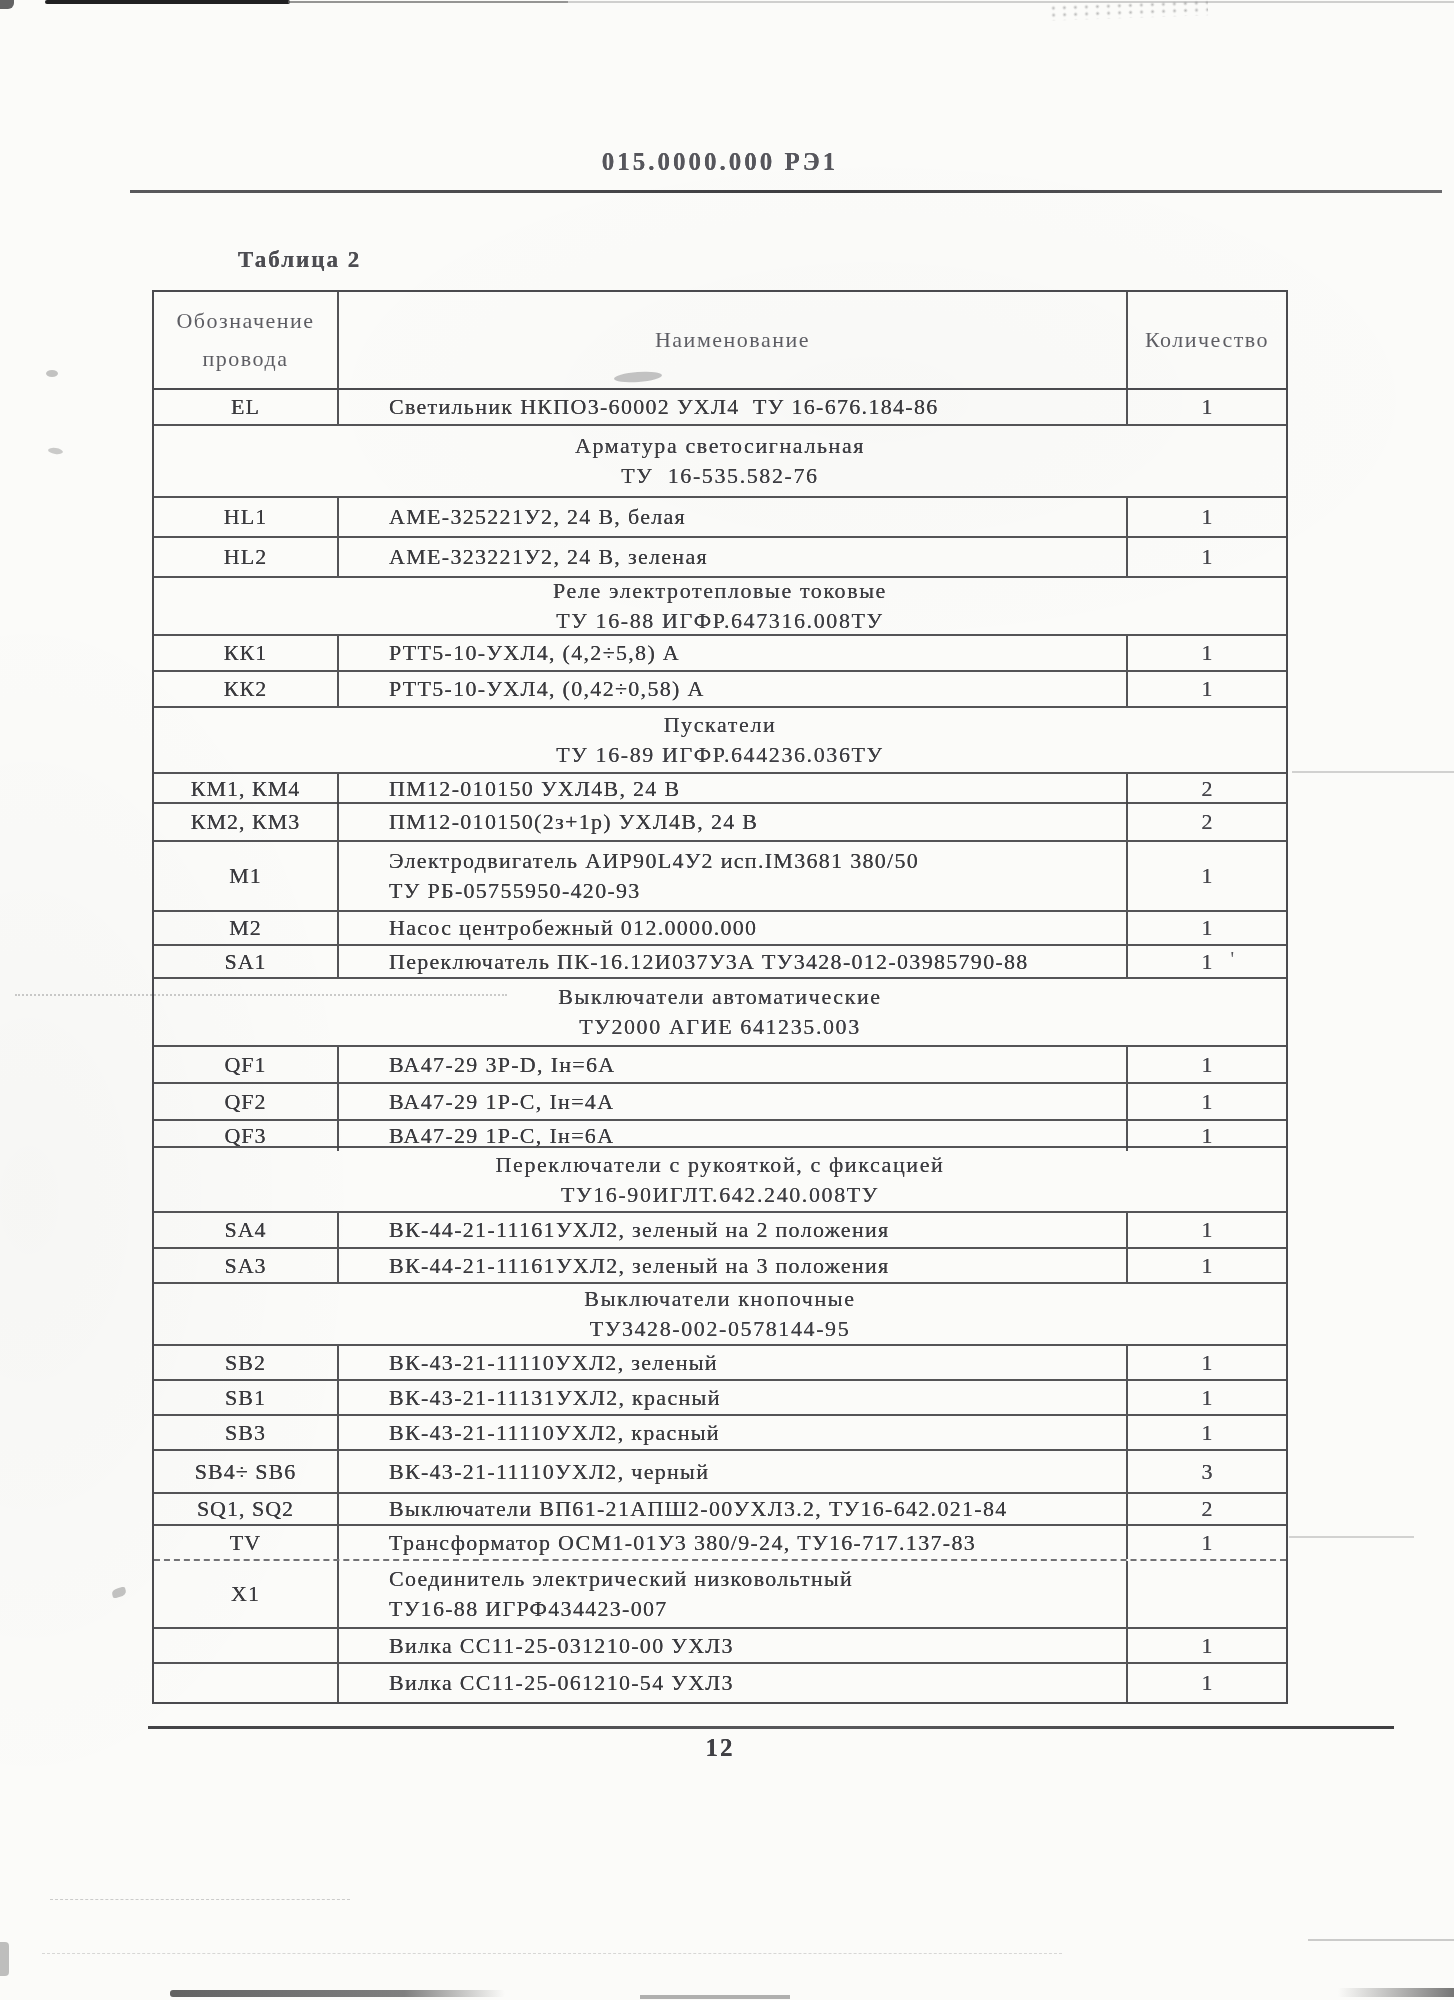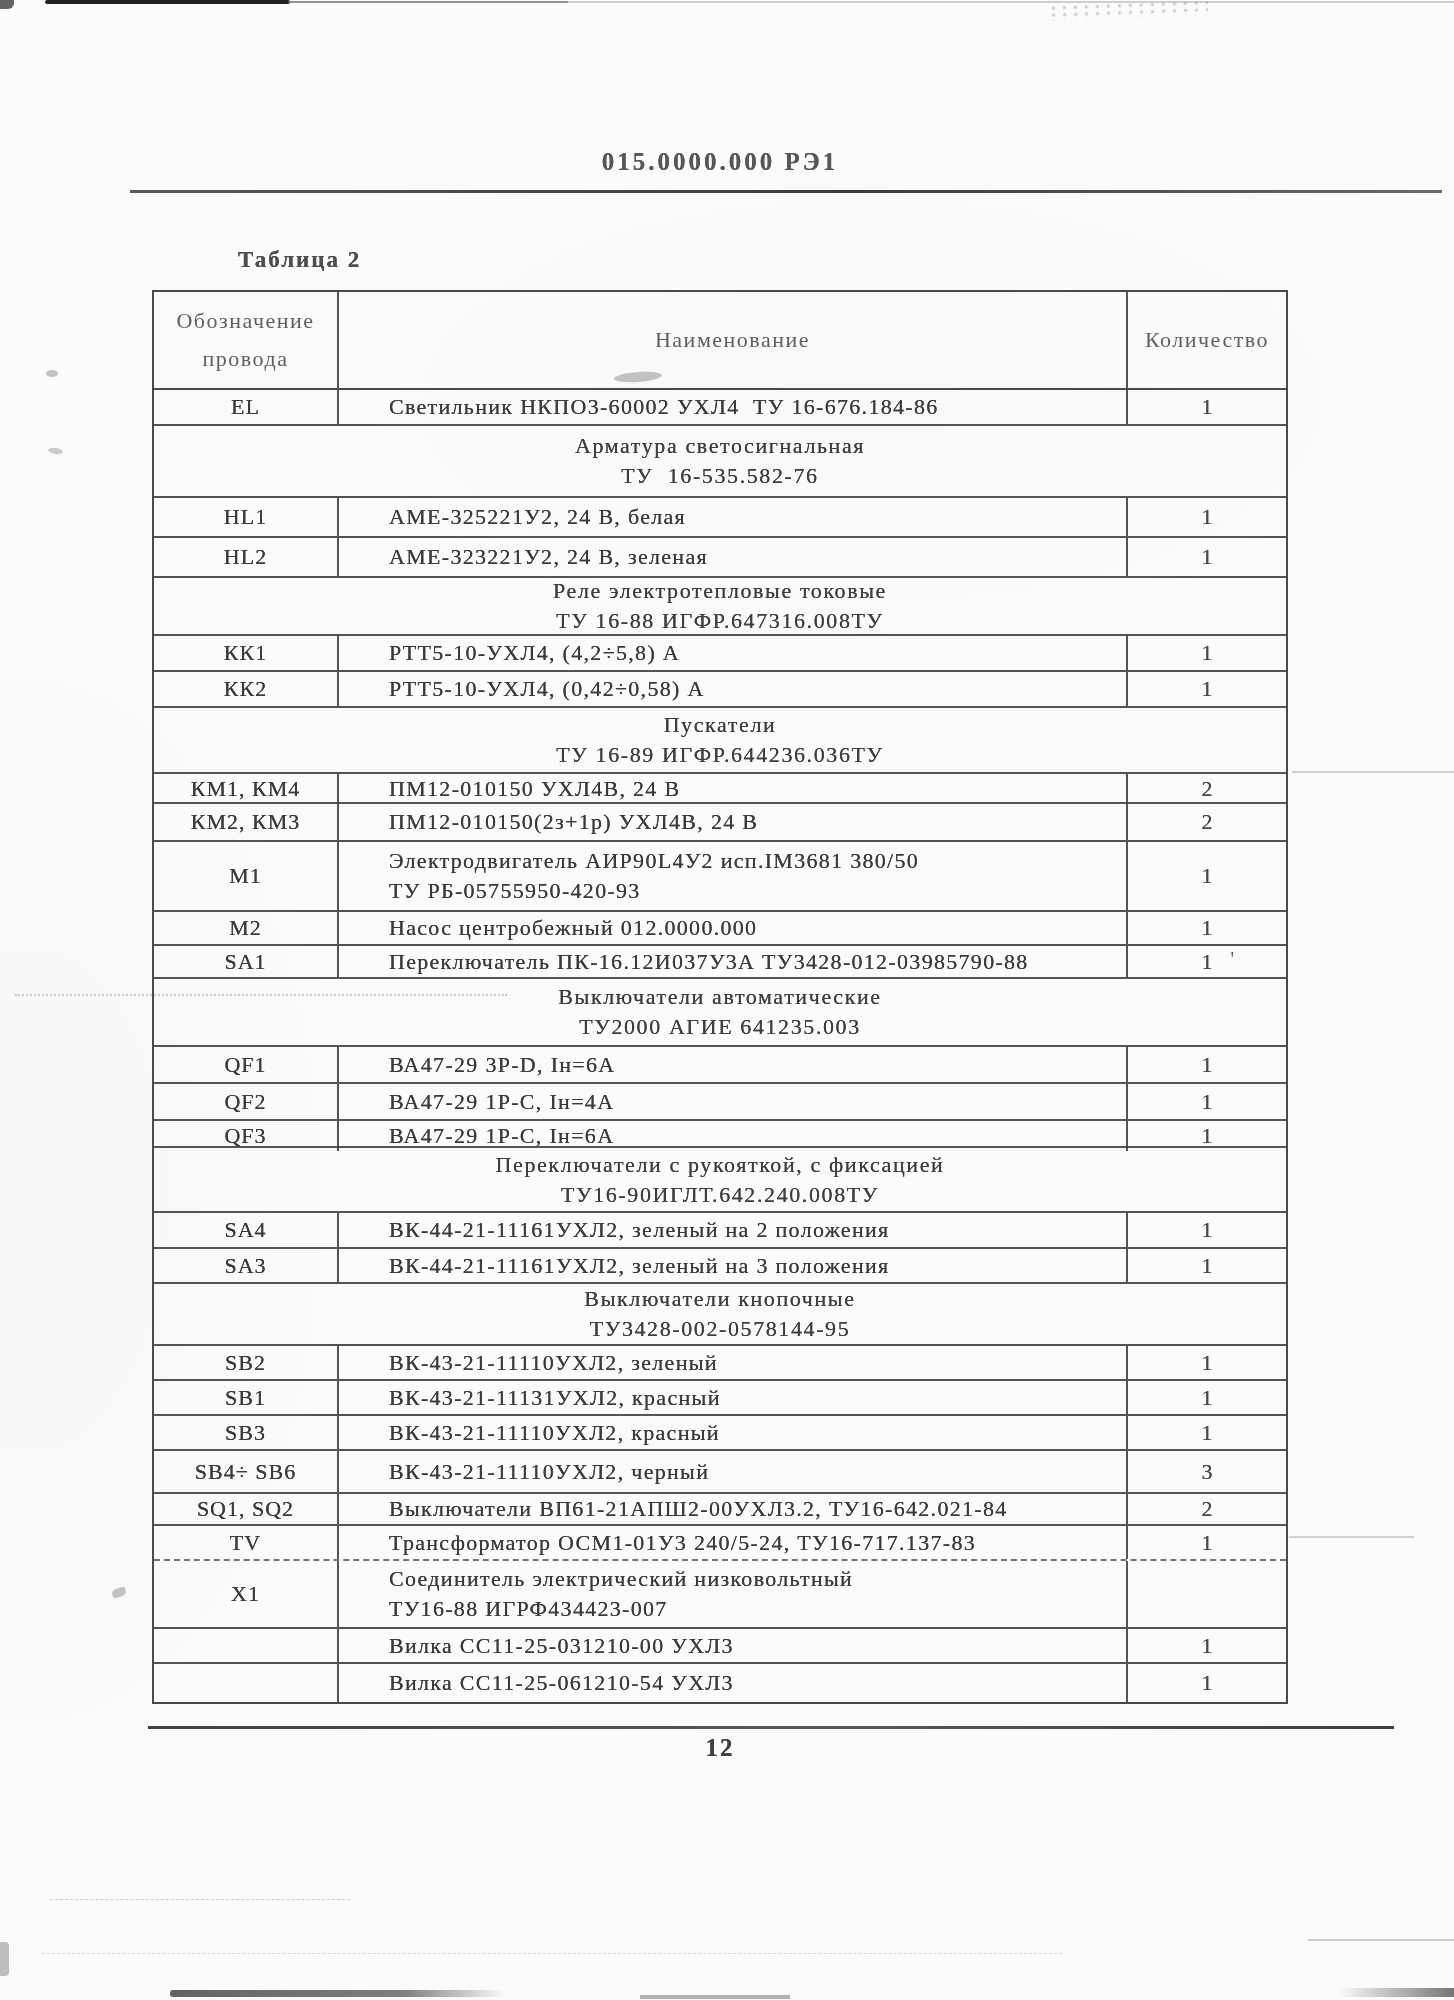--- a/index.html
+++ b/index.html
@@ -305,21 +305,21 @@
         <div class="t-row item" style="height: 32px;">
           <div class="cell c1">SQ1, SQ2</div>
           <div class="cell c2">
             <div class="nm">Выключатели ВП61-21АПШ2-00УХЛ3.2, ТУ16-642.021-84</div>
           </div>
           <div class="cell c3">2</div>
         </div>
         <div class="t-row item dashed" style="height: 35px; text-align: center;">
           <div class="cell c1">TV</div>
           <div class="cell c2">
-            <div class="nm">Трансформатор ОСМ1-01У3 240/5-24, ТУ16-717.137-83</div>
+            <div class="nm">Трансформатор ОСМ1-01У3 380/9-24, ТУ16-717.137-83</div>
           </div>
           <div class="cell c3">1</div>
         </div>
         <div class="t-row item" style="height: 68px;">
           <div class="cell c1">X1</div>
           <div class="cell c2">
             <div class="nm">Соединитель электрический низковольтный</div>
             <div class="nm">ТУ16-88 ИГРФ434423-007</div>
           </div>
           <div class="cell c3"></div>

